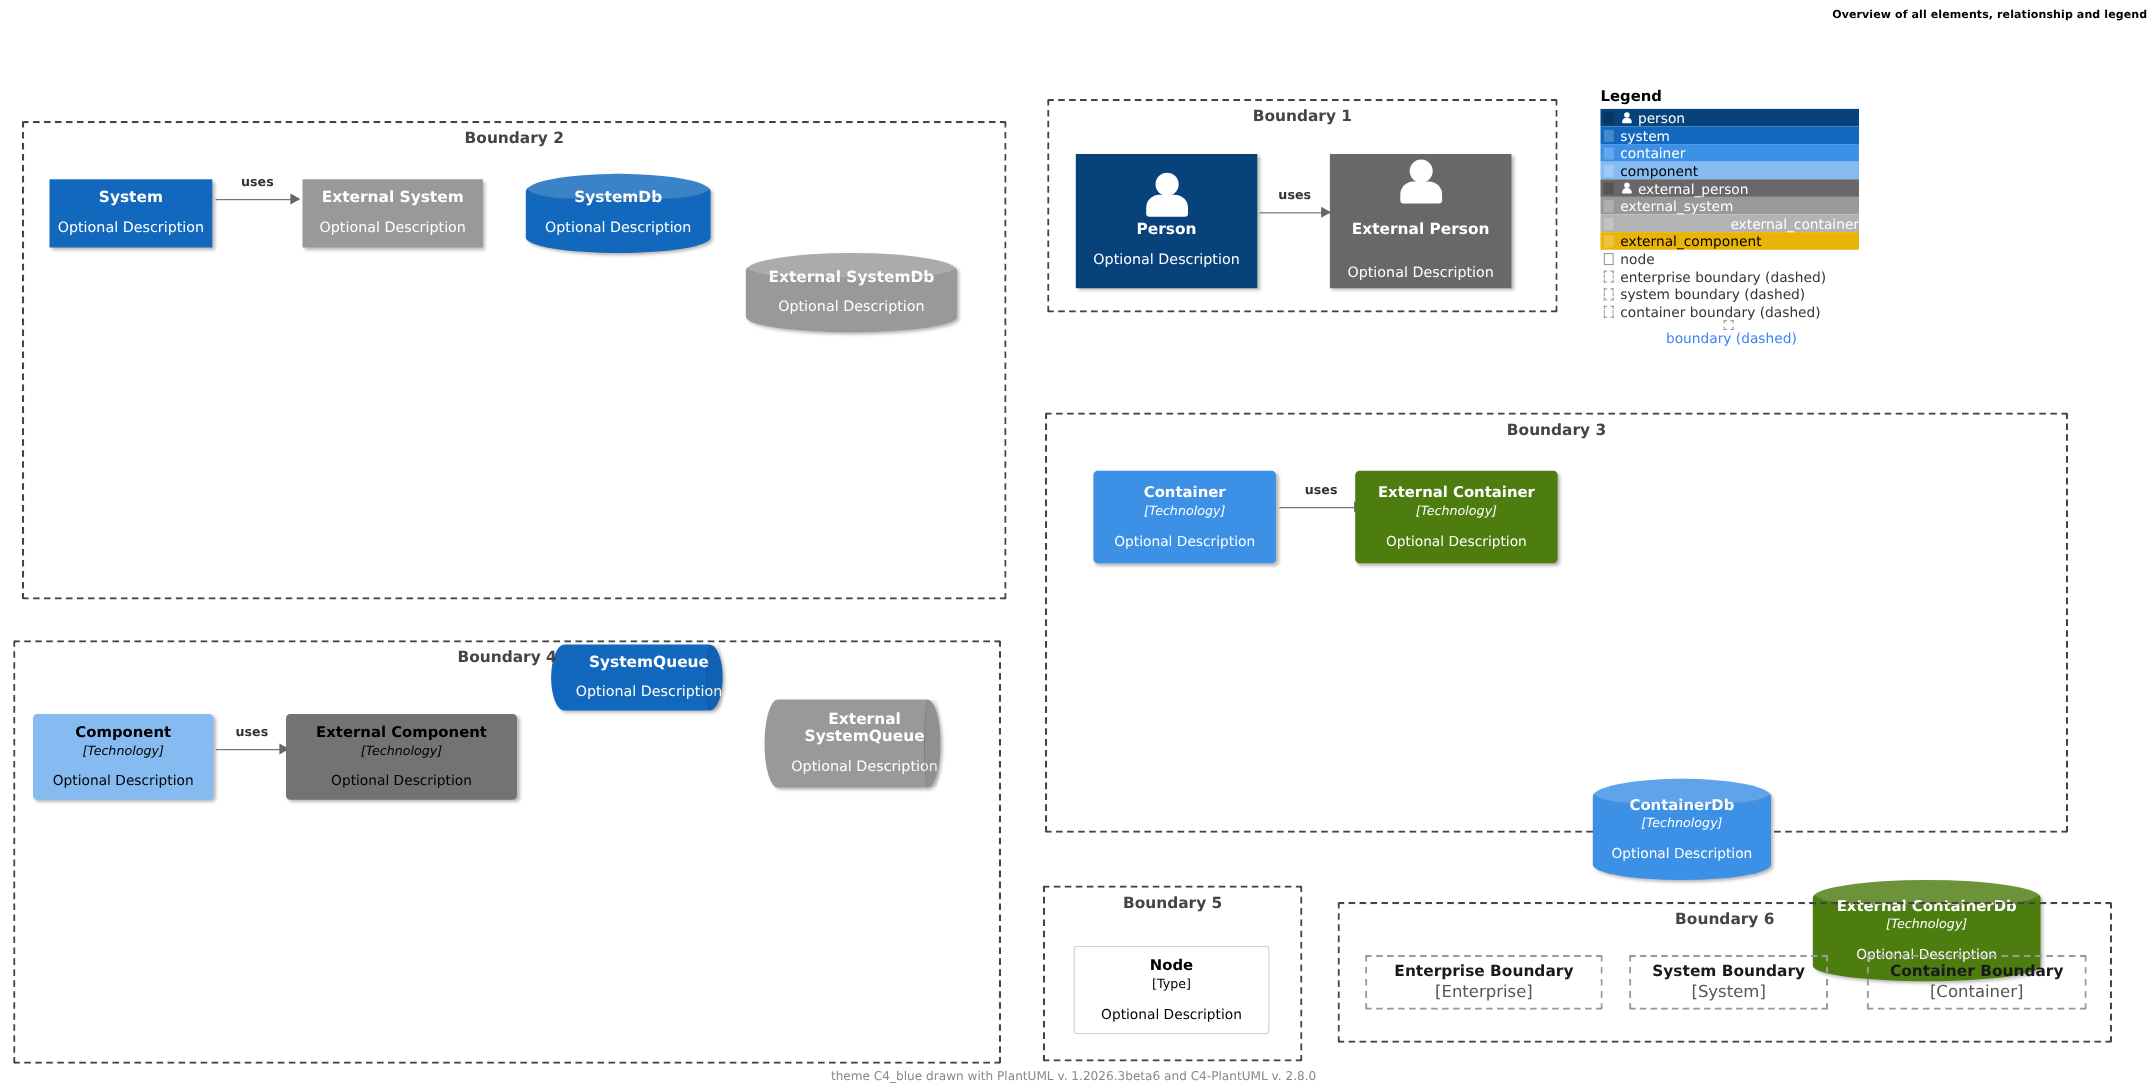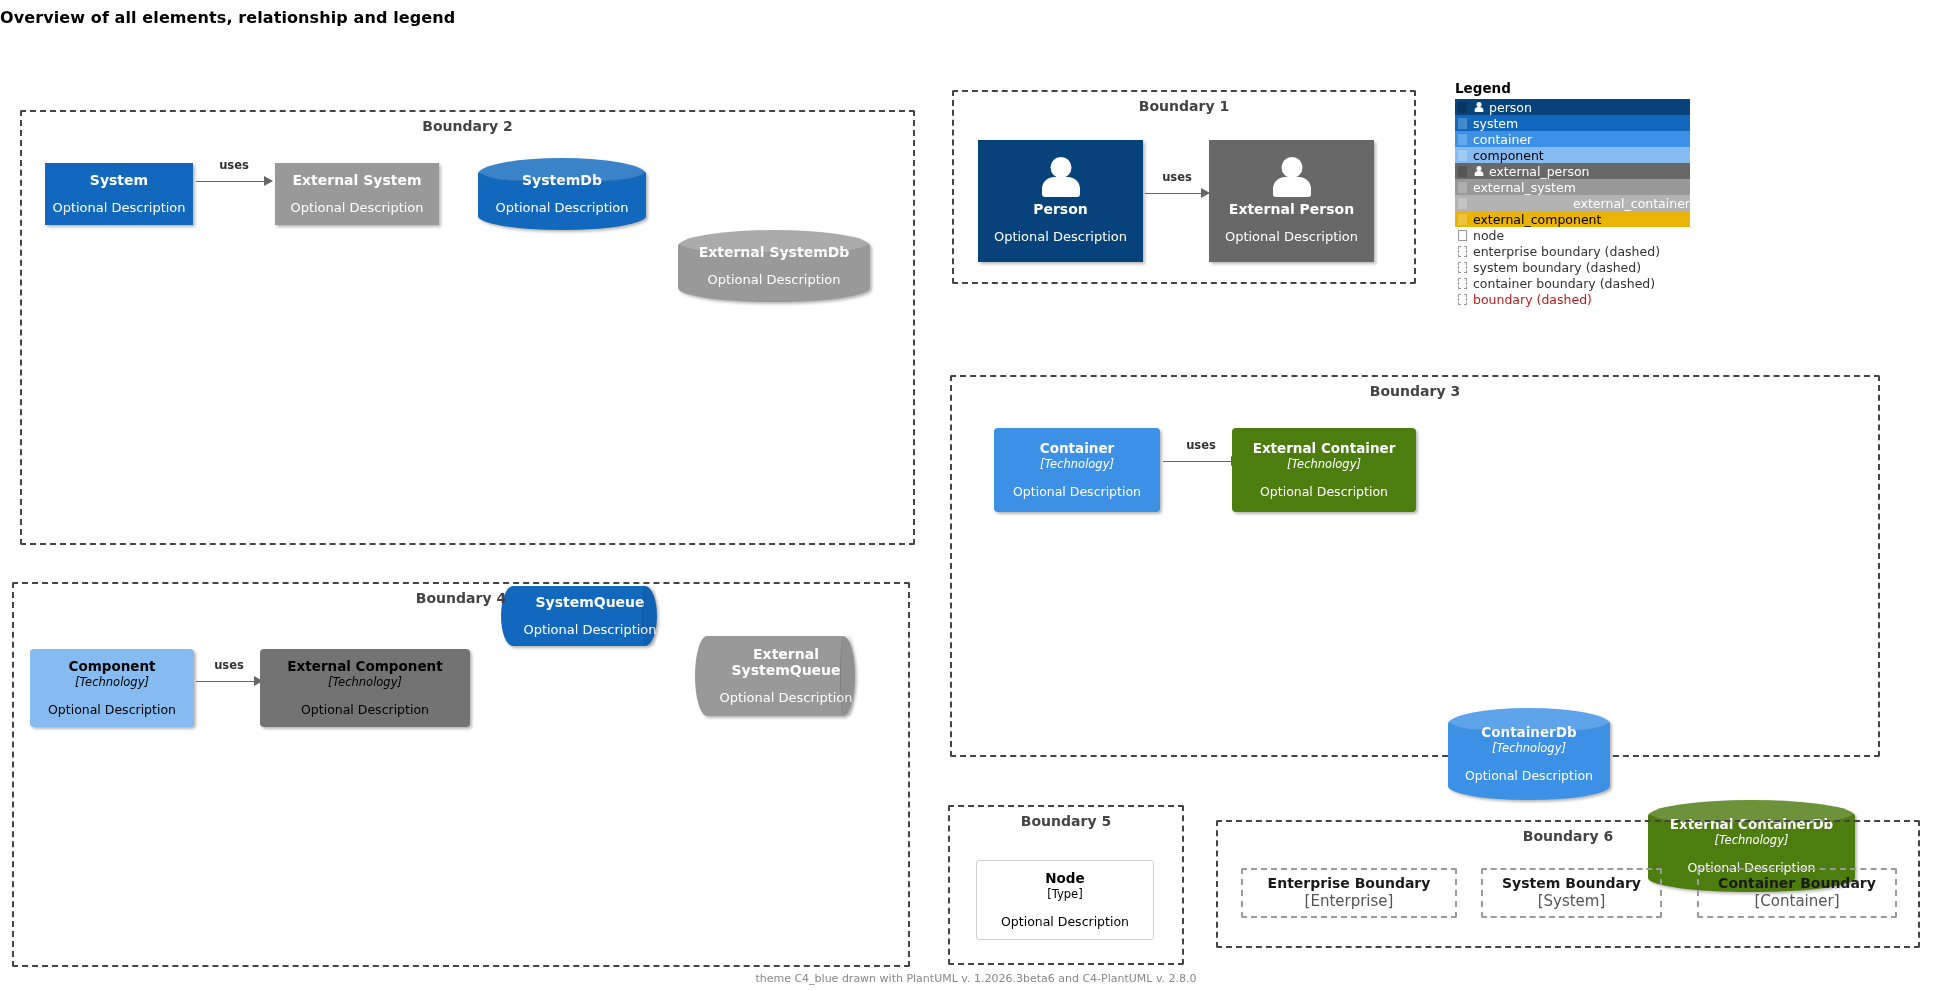--- a/index.html
+++ b/index.html
@@ -3,22 +3,22 @@
 <meta charset="utf-8">
 <style>
   html,body{margin:0;padding:0;background:#ffffff;}
   body{width:1952px;height:990px;position:relative;overflow:hidden;
        font-family:"DejaVu Sans","Liberation Sans",sans-serif;
        -webkit-font-smoothing:antialiased;}
 
   .abs{position:absolute;box-sizing:border-box;}
 
   
-  #page-title{left:0;top:8px;width:1952px;text-align:left;
-    font-size:16px;font-weight:bold;color:#000;letter-spacing:.1px;}
+  #page-title{left:0;top:8px;width:1952px;text-align:right;
+    font-size:10px;font-weight:bold;color:#000;letter-spacing:.1px;}
   #footer{left:0;top:972px;width:1952px;text-align:center;
     font-size:11px;color:#888;}
 
   
   .boundary{border:2px dashed #444444;border-radius:2px;background:transparent;}
   .boundary-title{position:absolute;left:0;right:0;top:6px;text-align:center;
     font-size:14px;font-weight:bold;color:#444444;}
 
   .boundary-light{border:2px dashed #9a9a9a;border-radius:2px;}
   .bl-title{font-size:14px;font-weight:bold;color:#1a1a1a;text-align:center;line-height:1.25;}
@@ -151,21 +151,21 @@
   <span class="nm">Person</span>
   <span class="desc">Optional Description</span>
 </div>
 
 <div class="rel" style="left:1145px;top:186px;width:64px;height:14px;">
   <span class="lbl">uses</span>
   <span class="line"></span>
   <span class="head"></span>
 </div>
 
-<div class="el sz-sys c-person-ext" style="left:1209px;top:140px;width:165px;height:122px;">
+<div class="el sz-sys c-person-ext" style="left:1209px;top:140px;width:165px;height:122px;gap:12px;">
   <span class="person-ico">
     <span class="head"></span>
       <span class="body"></span>
   </span>
   <span class="nm">External Person</span>
   <span class="desc">Optional Description</span>
 </div>
 
 <div class="abs boundary" style="left:950px;top:375px;width:930px;height:382px;">
   <div class="boundary-title">Boundary 3</div>
@@ -306,20 +306,20 @@
         <span class="lg-txt">enterprise boundary (dashed)</span>
       </div>
       <div class="lg-row lg-plain" style="color: rgb(51, 51, 51);">
         <span class="lg-sq dash"></span>
         <span class="lg-txt">system boundary (dashed)</span>
       </div>
       <div class="lg-row lg-plain" style="color: rgb(51, 51, 51);">
         <span class="lg-sq dash"></span>
         <span class="lg-txt">container boundary (dashed)</span>
       </div>
-      <div class="lg-row lg-plain" style="color: #b91c1c;">
+      <div class="lg-row lg-plain" style="color: #3b82f6; flex-direction: column;">
         <span class="lg-sq dash"></span>
         <span class="lg-txt">boundary (dashed)</span>
       </div>
     </div>
 </div>
 
 <div class="abs" id="footer">theme C4_blue drawn with PlantUML v. 1.2026.3beta6 and C4-PlantUML v. 2.8.0</div>
 
 </body></html>

